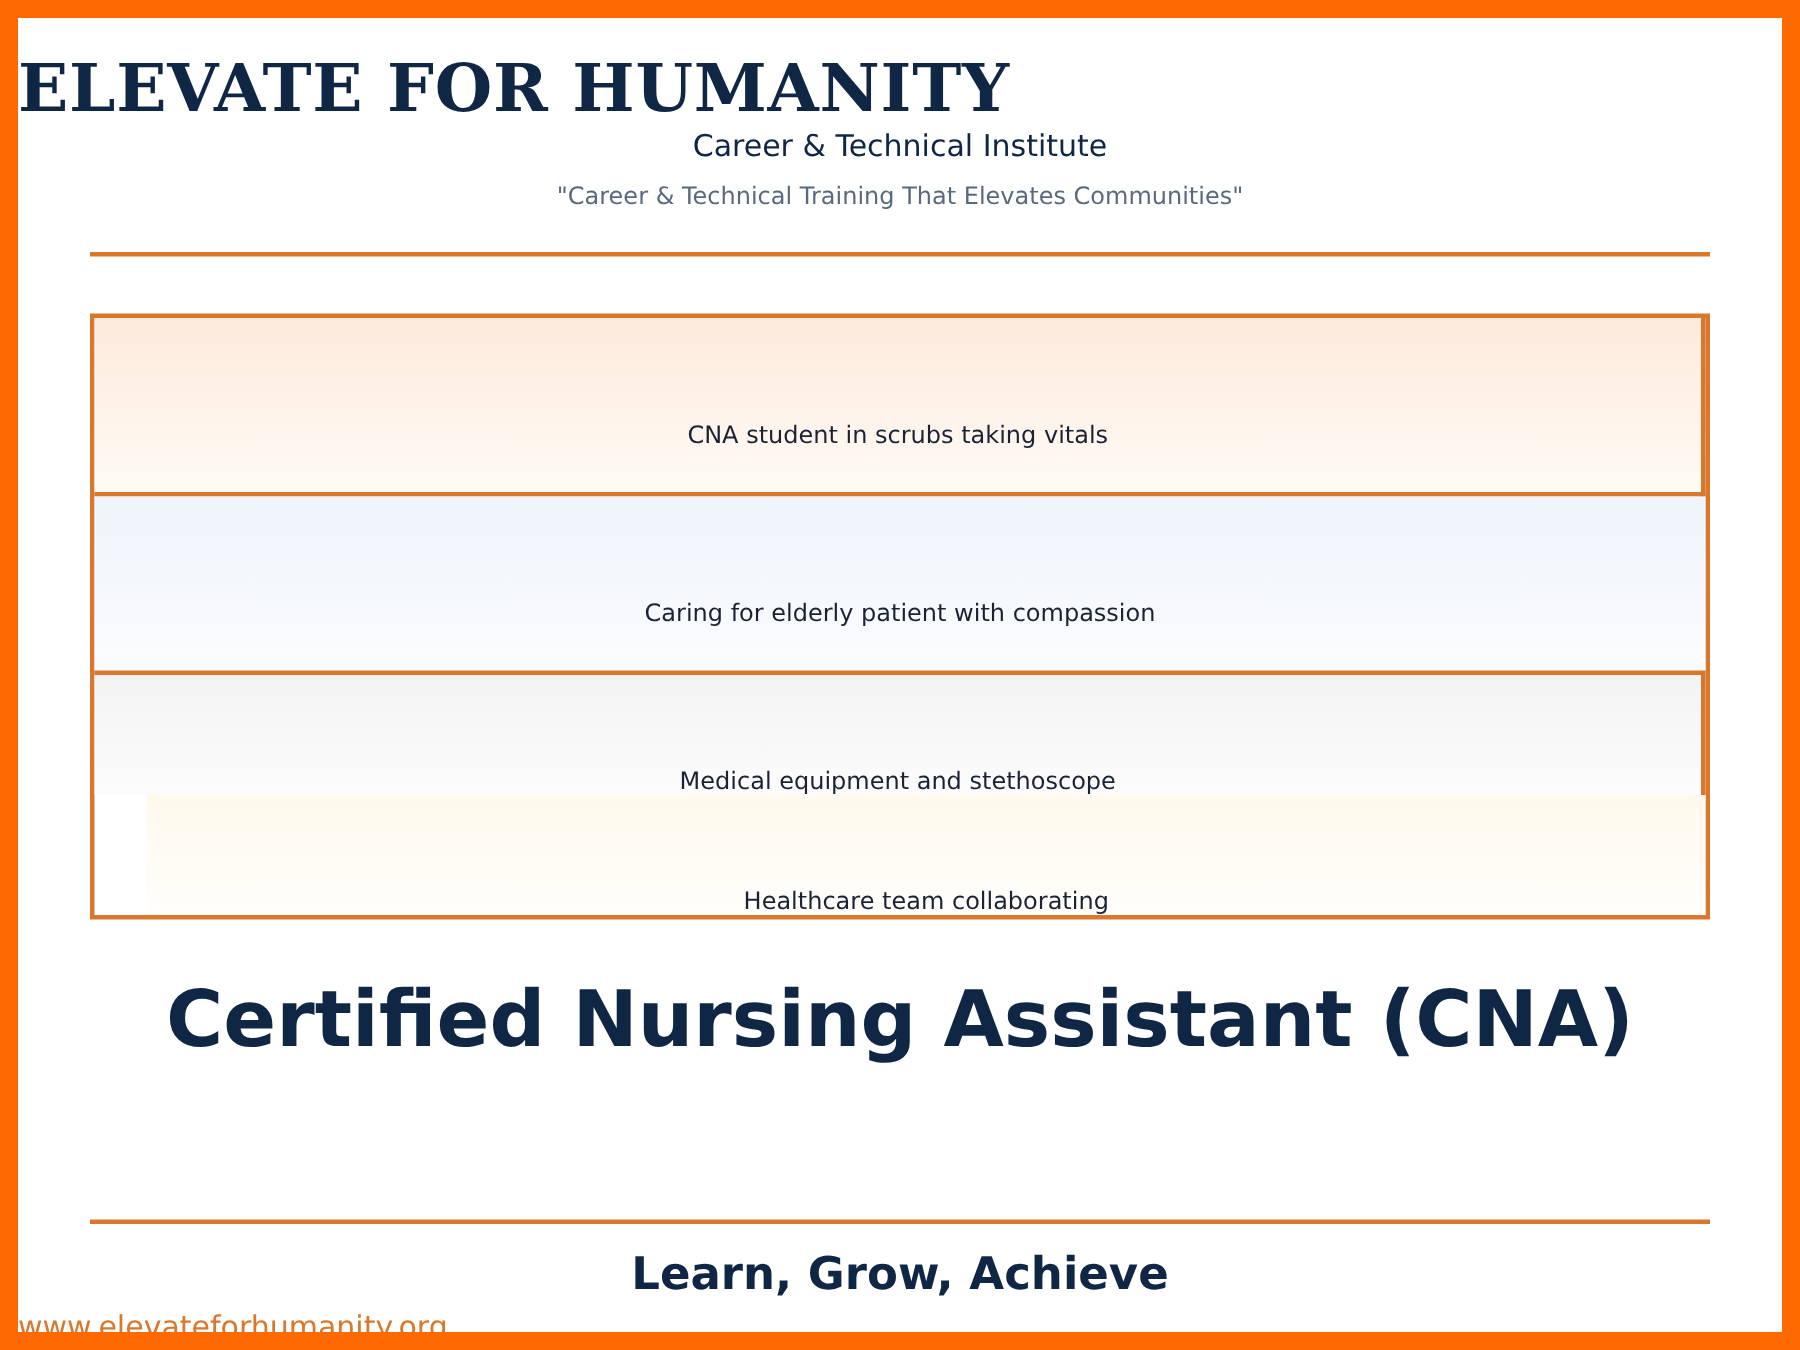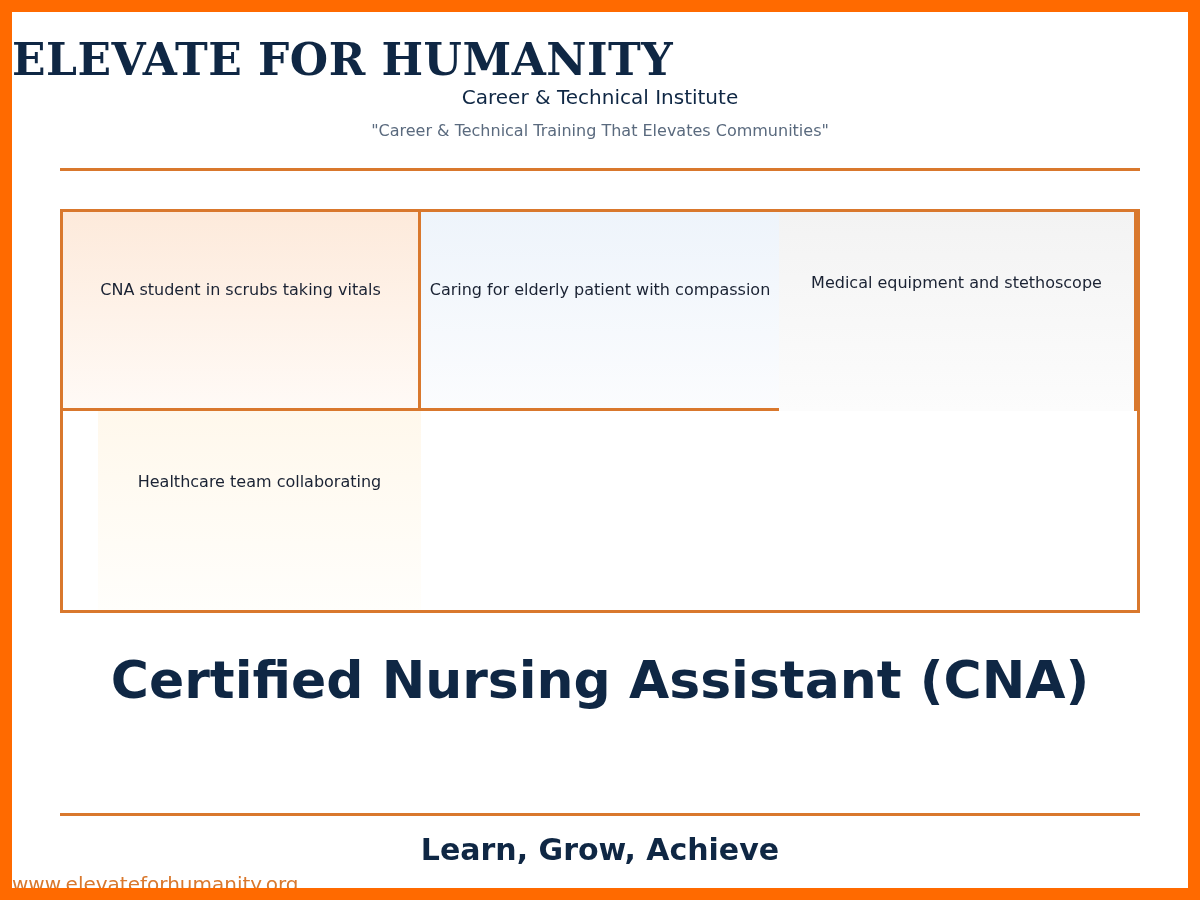--- a/index.html
+++ b/index.html
@@ -26,21 +26,21 @@
       position: absolute; left: 0; width: 100%; top: 109px;
       font-size: 16px; color: #5a6a7e; text-align: center;
     }
     .rule {
       position: absolute; left: 48px; width: 1080px; height: 3px; background: #d9782d;
     }
     .rule.top { top: 156px; }
     .rule.bottom { top: 801px; }
     .grid {
       position: absolute; left: 48px; top: 197px; width: 1080px; height: 404px;
-      display: grid; grid-template-columns: 1fr 1fr 1fr; grid-template-rows: 1fr 1fr;
+      display: grid; grid-template-columns: 1fr; grid-template-rows: 1fr 1fr;
       border: 3px solid #d9782d; box-sizing: border-box;
     }
     .cell {
       display: flex; align-items: flex-start; justify-content: center;
       padding-top: 68px; box-sizing: border-box;
       font-size: 16px; color: #1a2233;
     }
     .cell.c0 { background: linear-gradient(180deg, #fdeadb 0%, #fffaf6 100%); border-right: 3px solid #d9782d; border-bottom: 3px solid #d9782d; }
     .cell.c1 { background: linear-gradient(180deg, #eef4fb 0%, #fbfcfe 100%); border-bottom: 3px solid #d9782d; }
     .cell.c2 { background: linear-gradient(180deg, #f3f3f3 0%, #fcfcfc 100%); border-right: 3px solid #d9782d; }

